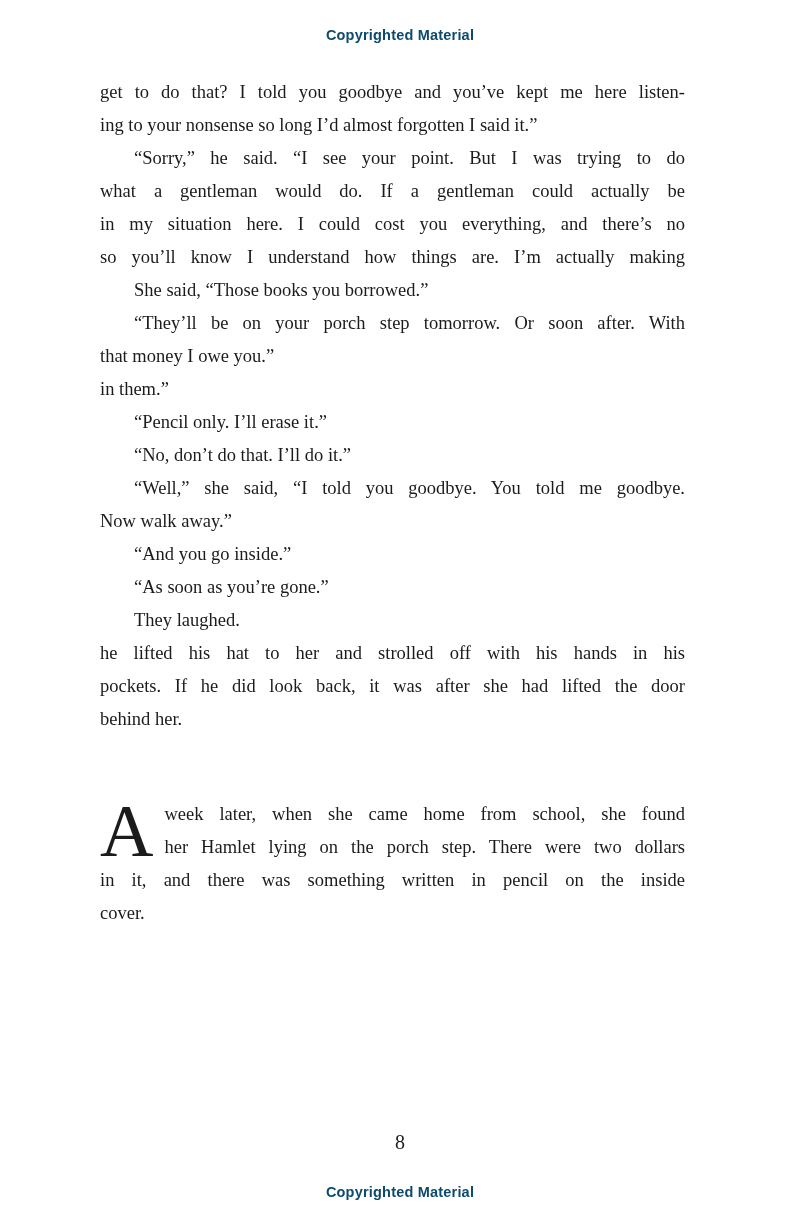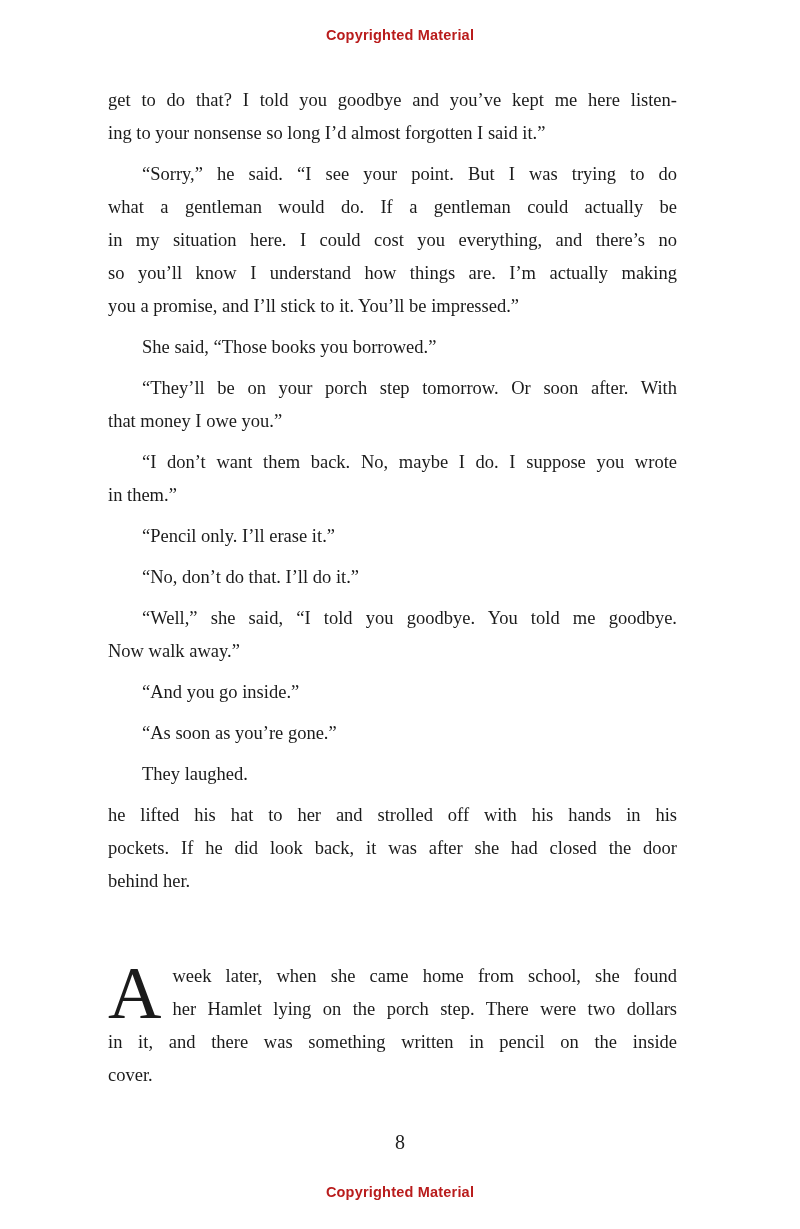--- a/index.html
+++ b/index.html
@@ -17,34 +17,34 @@
   }
   .copyright-mark {
     position: absolute;
     left: 0;
     width: 800px;
     text-align: center;
     font-family: "Liberation Sans", "DejaVu Sans", sans-serif;
     font-weight: bold;
     font-size: 14.5px;
     letter-spacing: 0.2px;
-    color: #b91c1c;
+    color: #0c4a6e;
   }
   .copyright-top { top: 27px; }
   .copyright-bottom { top: 1184px; }
 
   .body-text {
     position: absolute;
     top: 76px;
     left: 100px;
     width: 585px;
     color: #1b1b1b;
     font-size: 18.5px;
   }
-  .para { margin: 8px; }
+  .para { margin: 0; }
   .para.section-break { margin-top: 62px; }
   .line {
     line-height: 33px;
     text-align: justify;
     text-align-last: left;
   }
   .line.just {
     text-align-last: justify;
   }
   .line.indent {
@@ -81,31 +81,29 @@
   <div class="body-text">
       <div class="para">
         <div class="line just"><span>get to do that? I told you goodbye and you’ve kept me here listen-</span></div>
         <div class="line"><span>ing to your nonsense so long I’d almost forgotten I said it.”</span></div>
       </div>
       <div class="para">
         <div class="line just indent"><span>“Sorry,” he said. “I see your point. But I was trying to do</span></div>
         <div class="line just"><span>what a gentleman would do. If a gentleman could actually be</span></div>
         <div class="line just"><span>in my situation here. I could cost you everything, and there’s no</span></div>
         <div class="line just"><span>so you’ll know I understand how things are. I’m actually making</span></div>
-        <div class="line"><span>you a promise, and I’ll stick to it. You’ll be impressed.”</span></div>
       </div>
       <div class="para">
         <div class="line indent"><span>She said, “Those books you borrowed.”</span></div>
       </div>
       <div class="para">
         <div class="line just indent"><span>“They’ll be on your porch step tomorrow. Or soon after. With</span></div>
         <div class="line"><span>that money I owe you.”</span></div>
       </div>
       <div class="para">
-        <div class="line just indent"><span>“I don’t want them back. No, maybe I do. I suppose you wrote</span></div>
         <div class="line"><span>in them.”</span></div>
       </div>
       <div class="para">
         <div class="line indent"><span>“Pencil only. I’ll erase it.”</span></div>
       </div>
       <div class="para">
         <div class="line indent"><span>“No, don’t do that. I’ll do it.”</span></div>
       </div>
       <div class="para">
         <div class="line just indent"><span>“Well,” she said, “I told you goodbye. You told me goodbye.</span></div>
@@ -115,21 +113,21 @@
         <div class="line indent"><span>“And you go inside.”</span></div>
       </div>
       <div class="para">
         <div class="line indent"><span>“As soon as you’re gone.”</span></div>
       </div>
       <div class="para">
         <div class="line indent"><span>They laughed.</span></div>
       </div>
       <div class="para">
         <div class="line just"><span>he lifted his hat to her and strolled off with his hands in his</span></div>
-        <div class="line just"><span>pockets. If he did look back, it was after she had closed the door</span></div>
+        <div class="line just"><span>pockets. If he did look back, it was after she had lifted the door</span></div>
         <div class="line"><span>behind her.</span></div>
       </div>
       <div class="para section-break">
         <span class="dropcap">A</span>
         <div class="line just"><span>week later, when she came home from school, she found</span></div>
         <div class="line just"><span>her </span><span class="it">Hamlet</span><span> lying on the porch step. There were two dollars</span></div>
         <div class="line just"><span>in it, and there was something written in pencil on the inside</span></div>
         <div class="line"><span>cover.</span></div>
       </div>
     </div>

